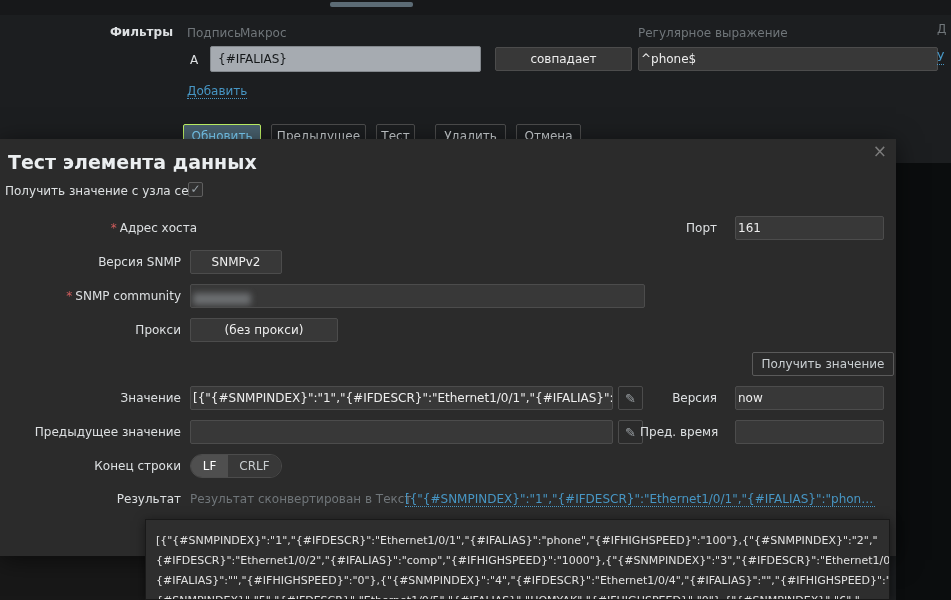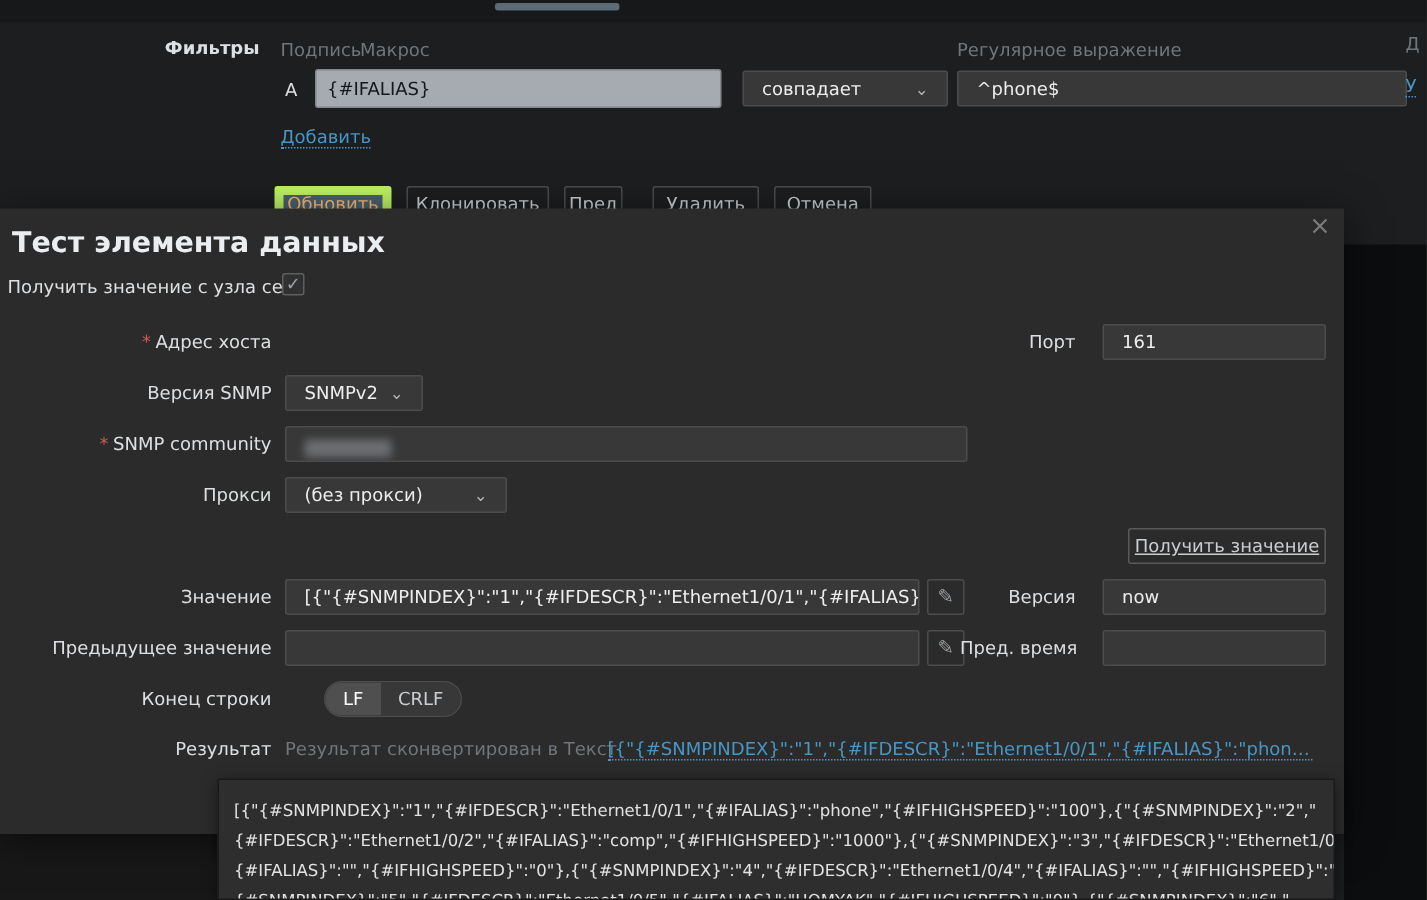--- a/index.html
+++ b/index.html
@@ -11,51 +11,51 @@
     font-size:12px; color:#ebeef0;
   }
   .abs { position:absolute; }
   .lbl { color:#dde0e2; white-space:nowrap; }
   .lbl-r { text-align:right; }
   .ghost { color:#70767a; }
   .req { color:#d05c5c; margin-right:3px; }
   .inp {
     position:absolute; height:24px; background:#383838;
     border:1px solid #4c4c4c; border-radius:2px; color:#eeeeee;
-    font-size:12px; line-height:22px; padding:0 12px;
-    overflow:hidden; white-space:nowrap;
+    font-size:12px; line-height:22px; padding:0 2px;
+    overflow:hidden; white-space:nowrap;flex-direction:column;
   }
   .sel { display:flex; justify-content:space-between; align-items:center; cursor:pointer; }
   .chev { color:#b2b6b9; font-size:11px; line-height:1; margin-left:6px; }
   .link { color:#4796c4; border-bottom:1px dotted #4796c4; cursor:pointer; white-space:nowrap; }
   .btn { position:absolute; height:24px; border-radius:2px; font-size:12px;
          display:flex; align-items:center; justify-content:center; cursor:pointer; }
   .btn-outline { background:transparent; border:1px solid #4c4c4c; color:#c9ced1; }
-  .btn-primary { background:#49616e; border:6px solid #bef264; color:#fdba74; }
+  .btn-primary { background:#49616e; border:1px solid #bef264; color:#7dd3fc; }
   .pencil-btn { position:absolute; width:25px; height:24px; border:1px solid #4c4c4c;
                 border-radius:2px; color:#9aa0a4; display:flex; align-items:center;
                 justify-content:center; font-size:13px; cursor:pointer; background:#2b2b2b; }
   .blur-blob { display:inline-block; background:#8e9296; filter:blur(3px);
                opacity:.6; border-radius:2px; vertical-align:middle; }
   #page-top { left:0; top:0; width:951px; height:139px; background:#1c1e20; z-index:1; }
   #topbar { left:0; top:0; width:951px; height:15px; background:#17181a; }
   #tab-indicator { left:330px; top:2px; width:83px; height:5px; background:#5c6b75; border-radius:2px; }
   #bg-bottom-left { left:0; top:556px; width:145px; height:44px; background:#181818; z-index:2; }
   #bg-right { left:896px; top:163px; width:55px; height:437px; background:#0b0d0e; z-index:2; }
   #modal {
     left:0; top:139px; width:896px; height:417px; background:#2b2b2b;
     box-shadow:0 4px 24px rgba(0,0,0,.55); z-index:10;
   }
   #modal-title { left:8px; top:12px; font-size:19px; font-weight:bold; }
   #modal-close { right:9px; top:4px; font-size:17px; color:#7c7c7c; cursor:pointer; line-height:1; }
   .checkbox { position:absolute; width:15px; height:15px; background:#313131;
               border:1px solid #5f5f5f; border-radius:2px; color:#99a2a8;
               font-size:12px; line-height:13px; text-align:center; cursor:pointer; }
   .seg { position:absolute; display:flex; height:24px; border:1px solid #4c4c4c;
-         border-radius:12px; overflow:hidden;margin-left:26px; }
+         border-radius:12px; overflow:hidden; }
   .seg > div { display:flex; align-items:center; justify-content:center;
                font-size:12px; cursor:pointer; }
   .seg-on  { background:#4f4f4f; color:#ffffff; width:37px; }
   .seg-off { background:#383838; color:#c9ced1; width:53px; }
   #tooltip {
     left:145px; top:519px; width:745px; height:81px; background:#2e2e2e;
     border:1px solid #191919; box-shadow:0 2px 10px rgba(0,0,0,.5);
     z-index:20; padding:11px 10px 0 10px; color:#e2e2e2;
     font-size:11px; line-height:20px; white-space:nowrap; overflow:hidden;
   }
@@ -88,39 +88,39 @@
     <span class="chev">⌄</span>
   </div>
 
   <div class="inp" style="left:638px; top:47px; width:300px;">^phone$</div>
 
   <div class="abs link" style="left:937px; top:50px;">У</div>
 
   <div class="abs link" style="left:187px; top:84px;">Добавить</div>
 
   <div class="btn btn-primary" style="left:183px; top:124px; width:78px;">Обновить</div>
-  <div class="btn btn-outline" style="left:271px; top:124px; width:95px;">Клонировать</div>
-  <div class="btn btn-outline" style="left:376px; top:124px; width:39px;">Пред</div>
+  <div class="btn btn-outline" style="left:271px; top:124px; width:95px;">Предыдущее</div>
+  <div class="btn btn-outline" style="left:376px; top:124px; width:39px;">Тест</div>
   <div class="btn btn-outline" style="left:435px; top:124px; width:71px;">Удалить</div>
   <div class="btn btn-outline" style="left:516px; top:124px; width:65px;">Отмена</div>
 </div>
 
 <div id="bg-bottom-left" class="abs"></div>
 <div id="bg-right" class="abs"></div>
 
 <div id="modal" class="abs">
   <div id="modal-title" class="abs">Тест элемента данных</div>
   <div id="modal-close" class="abs">×</div>
 
   <div class="abs lbl" style="left:5px; top:45px;">Получить значение с узла сети</div>
   <div class="checkbox" style="left:188px; top:43px;">
     <span>✓</span>
   </div>
 
-  <div class="abs lbl lbl-r" style="left:0; top:82px; width:181px;text-align:right;">
+  <div class="abs lbl lbl-r" style="left:16px; top:82px; width:181px;text-align:right;">
     <span class="req">*</span><span>Адрес хоста</span>
   </div>
   <div class="abs lbl lbl-r" style="left:655px; top:82px; width:62px;">Порт</div>
   <div class="inp" style="left:735px; top:77px; width:149px;">161</div>
 
   <div class="abs lbl lbl-r" style="left:0; top:116px; width:181px;">Версия SNMP</div>
   <div class="inp sel" style="left:190px; top:111px; width:92px;">
     <span>SNMPv2</span>
     <span class="chev">⌄</span>
   </div>
@@ -131,21 +131,21 @@
   <div class="inp" style="left:190px; top:145px; width:455px;">
     <span class="blur-blob" style="width:58px; height:12px; margin-top:5px;"></span>
   </div>
 
   <div class="abs lbl lbl-r" style="left:0; top:184px; width:181px;">Прокси</div>
   <div class="inp sel" style="left:190px; top:179px; width:148px;">
     <span>(без прокси)</span>
     <span class="chev">⌄</span>
   </div>
 
-  <div class="btn btn-outline" style="left:752px; top:213px; width:132px; border-color:#5a5a5a;text-decoration:underline;">Получить значение</div>
+  <div class="btn btn-outline" style="left:752px; top:213px; width:142px; border-color:#5a5a5a;">Получить значение</div>
 
   <div class="abs lbl lbl-r" style="left:0; top:252px; width:181px;">Значение</div>
   <div class="inp" style="left:190px; top:247px; width:423px;">[{"{#SNMPINDEX}":"1","{#IFDESCR}":"Ethernet1/0/1","{#IFALIAS}":"phone",…</div>
   <div class="pencil-btn" style="left:618px; top:247px;">
     <span>✎</span>
   </div>
   <div class="abs lbl lbl-r" style="left:640px; top:252px; width:77px;">Версия</div>
   <div class="inp" style="left:735px; top:247px; width:149px;">now</div>
 
   <div class="abs lbl lbl-r" style="left:0; top:286px; width:181px;">Предыдущее значение</div>

